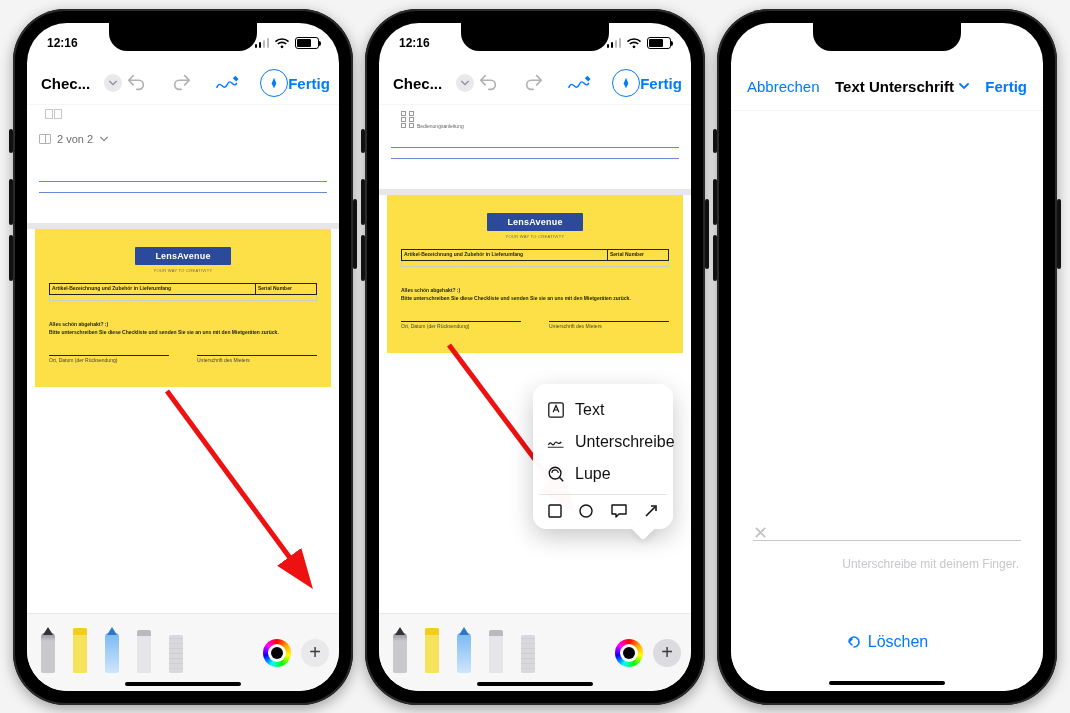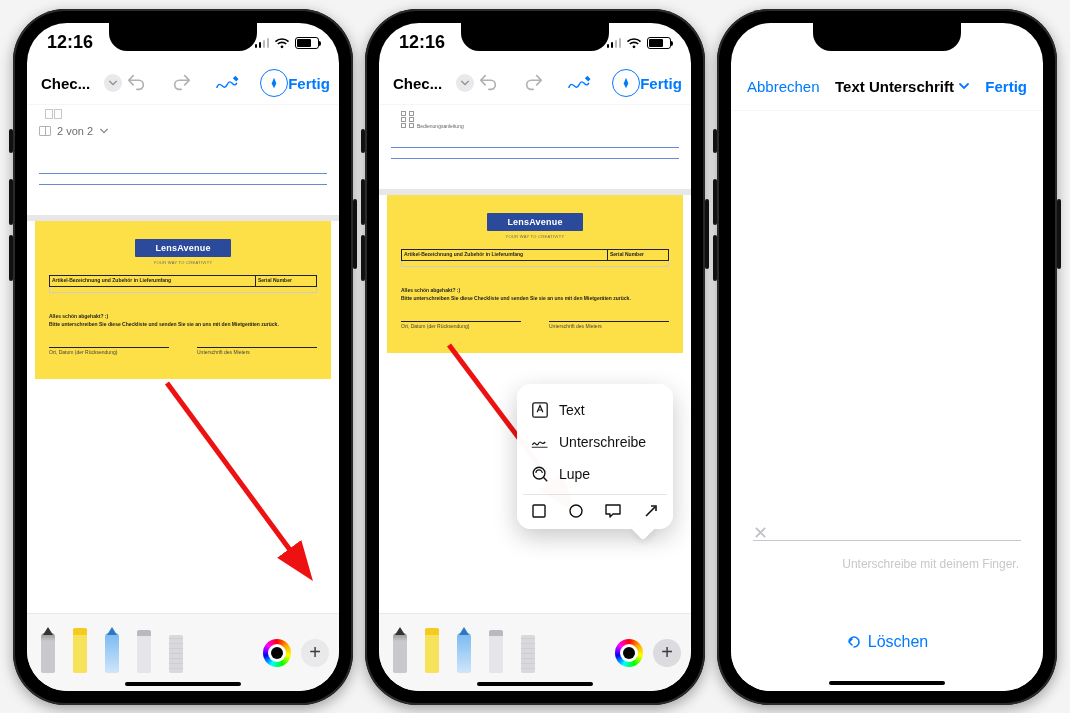--- a/index.html
+++ b/index.html
@@ -55,21 +55,21 @@
   .btn-side{position:absolute;background:#111;border-radius:2px}
   .btn-mute{left:-4px;top:120px;width:4px;height:24px}
   .btn-vol1{left:-4px;top:170px;width:4px;height:46px}
   .btn-vol2{left:-4px;top:226px;width:4px;height:46px}
   .btn-power{right:-4px;top:190px;width:4px;height:70px}
 
   
   .status{
     height:40px;flex:0 0 40px;
     display:flex;align-items:center;justify-content:space-between;
-    padding:0 20px;font-size:18px;font-weight:600;color:#000;
+    padding:0 20px;font-size:12px;font-weight:600;color:#000;
   }
   .status .right{display:flex;align-items:center;gap:5px}
   .sig{display:flex;align-items:flex-end;gap:1.5px;height:11px}
   .sig i{width:2.5px;background:#bbb;border-radius:1px}
   .sig i.on{background:#000}
   .sig i:nth-child(1){height:4px}.sig i:nth-child(2){height:6px}.sig i:nth-child(3){height:8px}.sig i:nth-child(4){height:10px}
   .wifi svg{display:block}
   .batt{position:relative;width:24px;height:12px;border:1.2px solid #000;border-radius:3px}
   .batt::after{content:"";position:absolute;right:-3px;top:3px;width:2px;height:5px;background:#000;border-radius:0 2px 2px 0}
   .batt .fill{position:absolute;left:1px;top:1px;bottom:1px;width:65%;background:#000;border-radius:1px}
@@ -87,21 +87,21 @@
   .nav .mid{display:flex;align-items:center;gap:18px}
   .iconbtn{width:28px;height:28px;display:flex;align-items:center;justify-content:center;color:#b0b0b5}
   .iconbtn.active{color:var(--ios-blue)}
   .iconbtn.circle{border:1.6px solid var(--ios-blue);border-radius:50%}
   .nav .done{color:var(--ios-blue);font-weight:600}
 
   
   .thumbs{
     padding:4px 12px 6px;
     font-size:11px;color:#6e6e73;
-    display:flex;flex-direction:column;gap:6px;
+    display:flex;flex-direction:column;gap:14px;
   }
   .thumbs .tiny{display:flex;gap:1px;margin-left:6px}
   .thumbs .tiny i{width:8px;height:10px;background:#fff;border:1px solid #c8c8cc}
   .thumbs .row{display:flex;align-items:center;gap:6px}
   .thumbs .pageicon{width:12px;height:10px;border:1px solid #b0b0b5;border-radius:1px;display:flex}
   .thumbs .pageicon::before,.thumbs .pageicon::after{content:"";flex:1}
   .thumbs .pageicon::before{border-right:1px solid #b0b0b5}
 
   
   .doc{
@@ -170,25 +170,25 @@
   .plus.sel{background:#dcdce0}
   .home{position:absolute;bottom:5px;left:50%;transform:translateX(-50%);width:116px;height:4px;background:#000;border-radius:3px}
 
   
   .arrow{position:absolute;pointer-events:none}
   .arrow svg{display:block}
 
   
   .popover{
     position:absolute;right:18px;bottom:84px;
-    width:156px;background:rgba(255,255,255,.98);
+    width:140px;background:rgba(255,255,255,.98);
     border-radius:14px;
     box-shadow:0 8px 24px rgba(0,0,0,.22);
     padding:10px 6px 8px;
-    font-size:14px;color:#111;
+    font-size:16px;color:#111;
   }
   .popover .item{display:flex;align-items:center;gap:10px;padding:7px 8px;border-radius:8px}
   .popover .item svg,.popover .item .ic{width:18px;height:18px;flex:0 0 18px}
   .popover .shapes{display:flex;gap:14px;justify-content:space-between;padding:8px 8px 2px;border-top:1px solid rgba(0,0,0,.1);margin-top:4px}
   .popover .tip{position:absolute;bottom:-8px;right:22px;width:16px;height:16px;background:#fff;transform:rotate(45deg);border-bottom-right-radius:3px;box-shadow:3px 3px 6px rgba(0,0,0,.08)}
 
   
   .sigNav{
     height:48px;display:flex;align-items:center;justify-content:space-between;
     padding:0 16px;font-size:15px;border-bottom:1px solid rgba(0,0,0,.04);

